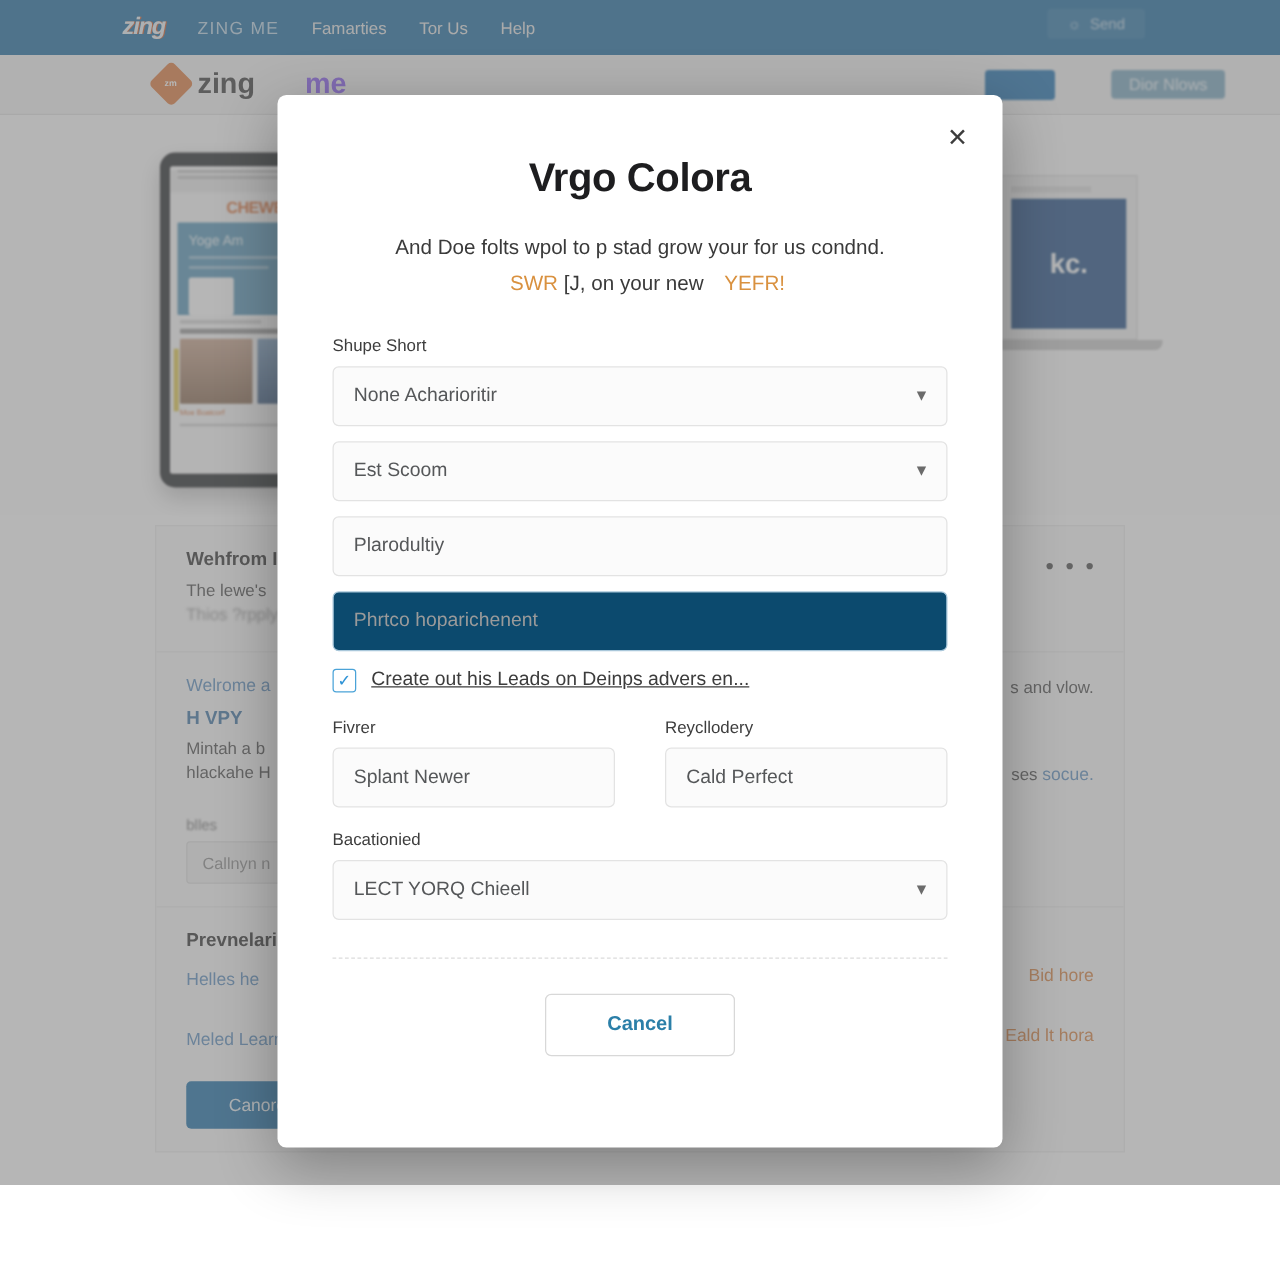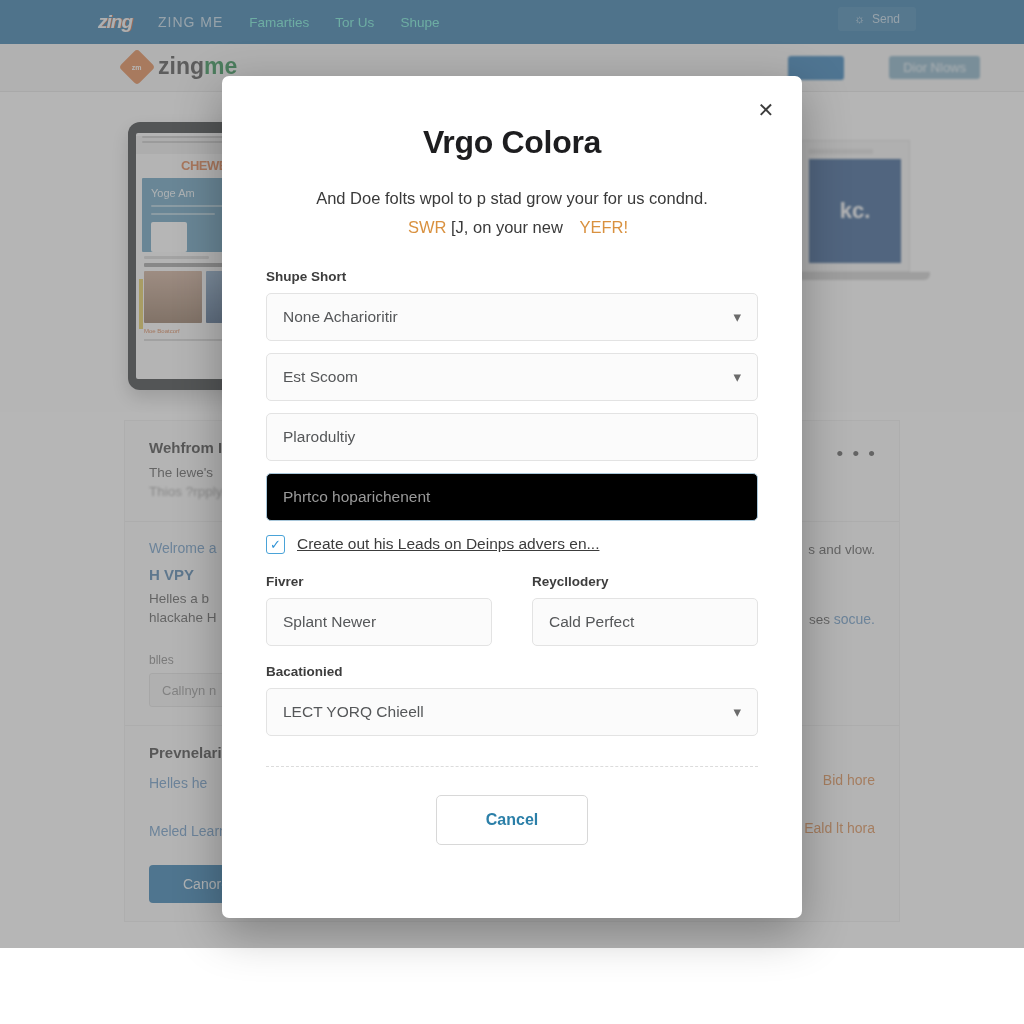--- a/index.html
+++ b/index.html
@@ -27,21 +27,21 @@
     font-size: 19px; font-weight: 700; font-style: italic;
     color: #e8f1f7; letter-spacing: -1px;
     text-shadow: 1px 0 0 #d25a26;
     filter: blur(0.4px);
   }
   .brand-word {
     font-size: 14px; color: #b9d3e4; letter-spacing: 1px;
     filter: blur(0.5px);
   }
   .topnav-link {
-    font-size: 13.5px; color: #5eead4; filter: blur(0.5px);
+    font-size: 13.5px; color: #e5e5e5; filter: blur(0.5px);
   }
   .topbar-right {
     position: absolute; right: 108px; top: 7px;
     display: flex; align-items: center; gap: 7px;
     background: rgba(255,255,255,0.07);
     padding: 5px 16px; border-radius: 3px;
     filter: blur(0.7px);
   }
   .topbar-right .uicon { font-size: 12px; color: #b9d3e4; }
   .topbar-right .ulabel { font-size: 12px; color: #b9d3e4; }
@@ -58,21 +58,21 @@
   }
   .logo-diamond {
     width: 26px; height: 26px; background: #e07b3c;
     transform: rotate(45deg); border-radius: 4px;
     display: flex; align-items: center; justify-content: center;
   }
   .logo-diamond span {
     transform: rotate(-45deg); font-size: 7px; color: #fff; font-weight: 700;
   }
   .logo-text { font-size: 23px; font-weight: 700; color: #3a3a3a; }
-  .logo-text .dim { color: #15803d; }
+  .logo-text .dim { color: #8b5cf6; padding-left: 40px; }
 
   .subheader-btn-blue {
     position: absolute; right: 180px; top: 12px;
     width: 56px; height: 24px; background: #1b6fb0; border-radius: 3px;
     filter: blur(0.8px);
   }
   .subheader-btn-teal {
     position: absolute; right: 44px; top: 12px;
     background: #79a7bf; border-radius: 3px;
     padding: 4px 14px; font-size: 13px; color: #e6f0f6;
@@ -176,33 +176,33 @@
   }
   .modal-sub {
     text-align: center; font-size: 16.5px; color: #3a3a3a;
     margin-top: 26px; line-height: 1.45;
   }
   .modal-sub2 { text-align: center; font-size: 16.5px; color: #3a3a3a; margin-top: 7px; }
   .hl { color: #d9913f; margin-left: 12px; }
 
   .form { margin-top: 32px; }
   .field-label {
-    font-size: 13.5px; font-weight: 700; color: #3d3d3d; margin-bottom: 9px;
+    font-size: 13.5px; font-weight: 400; color: #3d3d3d; margin-bottom: 9px;
   }
   .select-box, .text-box {
     width: 100%; height: 48px;
     border: 1px solid #e3e3e3; border-radius: 5px;
     background: #fbfbfb;
     display: flex; align-items: center; justify-content: space-between;
     padding: 0 16px; margin-bottom: 12px;
     font-size: 15.5px; color: #555759;
   }
   .text-box { background: #fbfbfb; }
   .text-box.focused {
-    border: 1px solid #a9c7da; background: #000000; text-align: right;
+    border: 1px solid #a9c7da; background: #0c4a6e; text-align: right;
   }
   .text-box.focused .ph { color: #9a9a9a; }
   .chev { color: #6b6b6b; font-size: 15px; line-height: 1; }
 
   .check-row {
     display: flex; align-items: center; gap: 12px; margin: 14px 0 10px;
   }
   .checkbox {
     width: 19px; height: 19px; border: 1.5px solid #4aa3d8; border-radius: 3px;
     background: #ffffff; display: flex; align-items: center; justify-content: center;
@@ -241,21 +241,21 @@
 <div id="root">
 
   <div class="bg-page">
 
     <div class="topbar">
       <div class="topbar-inner">
         <span class="brand-mark">zing</span>
         <span class="brand-word">ZING ME</span>
         <span class="topnav-link">Famarties</span>
         <span class="topnav-link">Tor Us</span>
-        <span class="topnav-link">Shupe</span>
+        <span class="topnav-link">Help</span>
       </div>
       <div class="topbar-right">
         <span class="uicon">☼</span>
         <span class="ulabel">Send</span>
       </div>
     </div>
 
     <div class="subheader">
       <div class="logo-wrap">
         <span class="logo-diamond">
@@ -310,21 +310,21 @@
         <div class="cc-title">Wehfrom I</div>
         <div class="cc-text">The lewe's</div>
         <div class="cc-text faint">Thios ?rpply</div>
       </div>
 
       <div class="cc-section">
         <div class="row-split">
           <div>
             <div class="cc-link">Welrome a</div>
             <div class="cc-subtitle">H VPY</div>
-            <div class="cc-text">Helles a b</div>
+            <div class="cc-text">Mintah a b</div>
             <div class="cc-text">hlackahe H</div>
           </div>
           <div style="text-align:right;padding-top:2px">
             <div class="cc-text">s and vlow.</div>
             <div class="cc-text" style="margin-top:54px"><span>ses </span><span class="cc-link">socue.</span></div>
           </div>
         </div>
         <div style="margin-top:22px">
           <div class="cc-label">blles</div>
           <div class="cc-input">Callnyn n</div>

